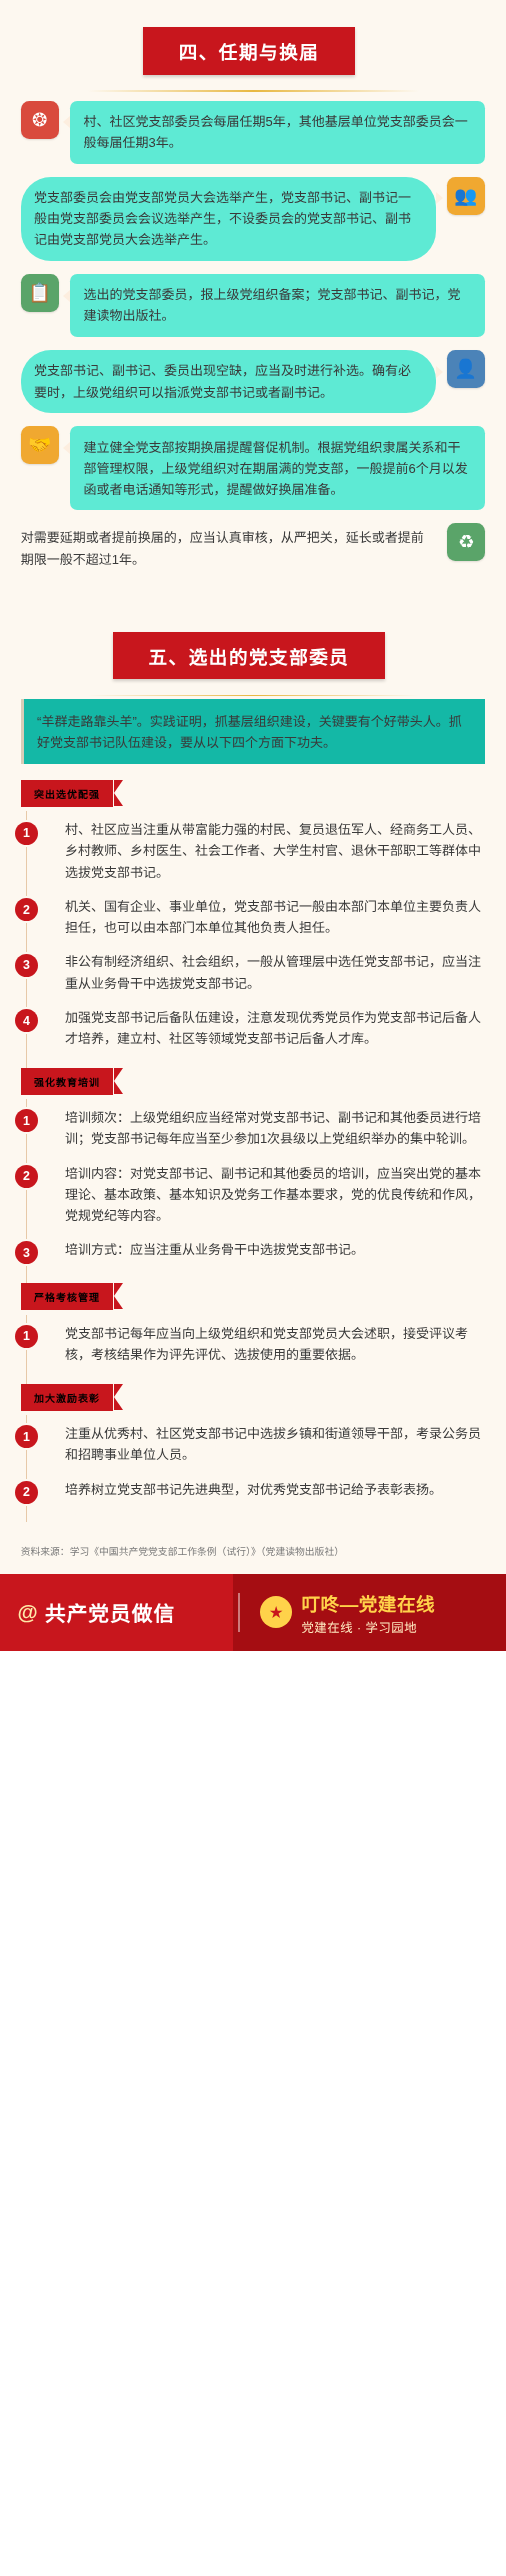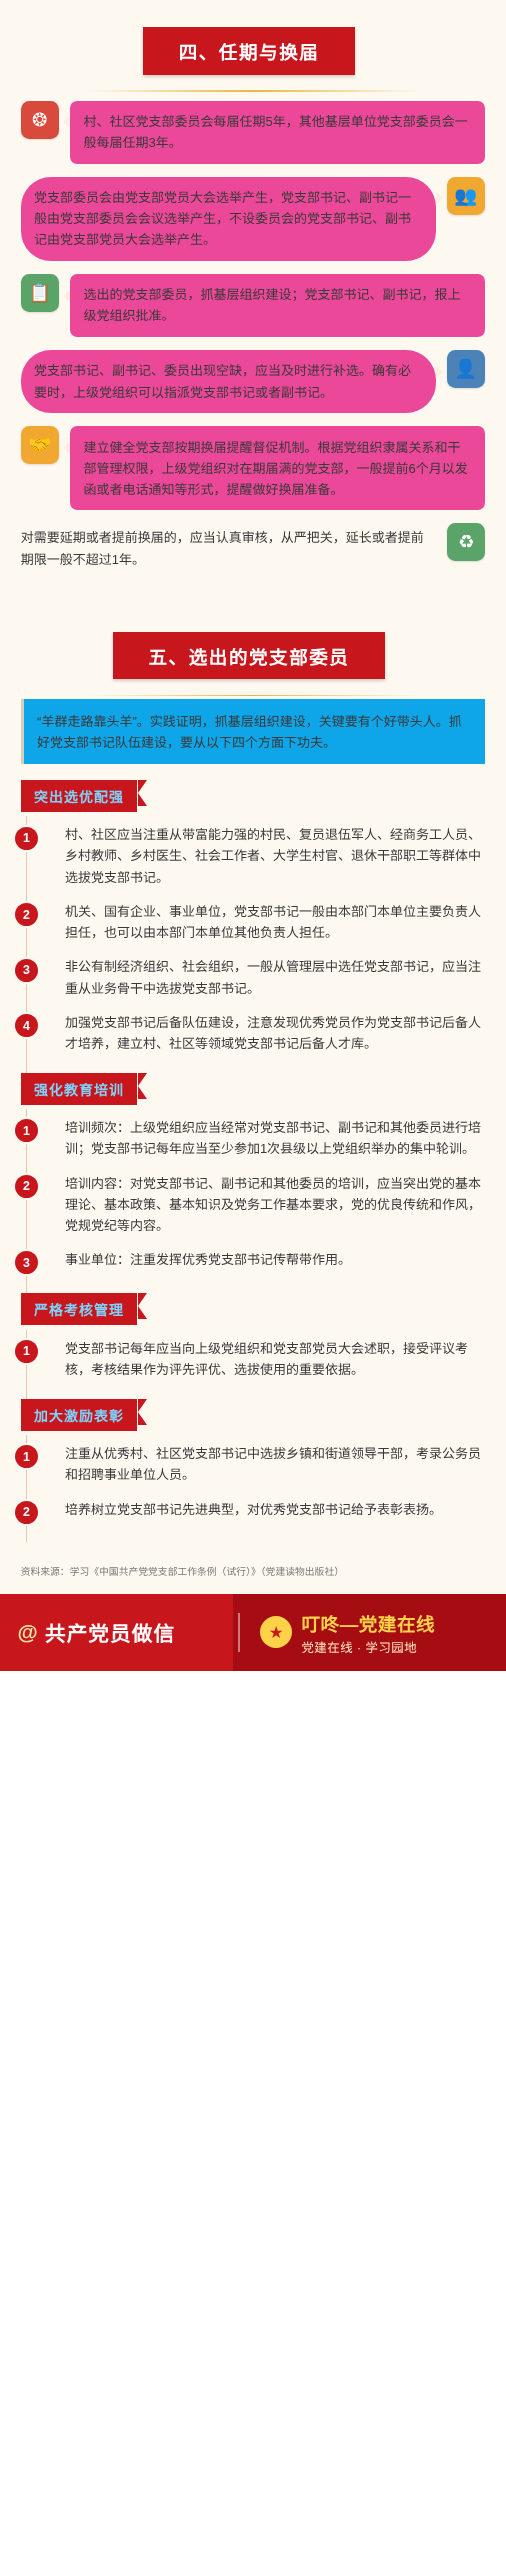--- a/index.html
+++ b/index.html
@@ -61,21 +61,21 @@
     padding: 9.3px 20.7px 17.6px 20.7px;
   }
   .item {
     display: flex;
     align-items: flex-start;
     margin-bottom: 13.4px;
     position: relative;
   }
   .bubble {
     flex: 1;
-    background: #ec4899;
+    background: #5eead4;
     border-radius: 7.2px;
     padding: 10.3px 13.4px;
     font-size: 13px;
     line-height: 1.62;
     color: #3a3a3a;
     position: relative;
   }
   .bubble.plain {
     background: transparent;
     padding: 4.1px 5.2px 4.1px 0;
@@ -108,34 +108,34 @@
   }
   .icon-badge.green { background: #5aa469; }
   .icon-badge.red { background: #d94a3d; }
   .icon-badge.blue { background: #4b83b8; }
   .ml { margin-left: 11.4px; }
   .mr { margin-right: 11.4px; border-radius: 30px; }
 
   
   .sec5 { padding: 3.1px 20.7px 13.4px 20.7px; }
   .intro {
-    background: #0ea5e9;
+    background: #14b8a6;
     border-left: 3.1px solid #d8cdb8;
     padding: 11.4px 13.4px;
     font-size: 13px;
     line-height: 1.62;
     color: #3a3a3a;
     margin-bottom: 15.5px;
   }
 
   .subhead {
     display: inline-block;
     background: #c8161d;
-    color: #7dd3fc;
-    font-size: 14px;
+    color: #000000;
+    font-size: 10px;
     font-weight: bold;
     padding: 6.2px 13.4px;
     letter-spacing: 1px;
     position: relative;
     margin-bottom: 4.1px;
   }
   .subhead:after {
     content:"";
     position:absolute;
     right:-9.3px; top:0;
@@ -241,21 +241,21 @@
       <div class="bubble left-tail ml">村、社区党支部委员会每届任期5年，其他基层单位党支部委员会一般每届任期3年。</div>
     </div>
 
     <div class="item">
       <div class="bubble right-tail mr">党支部委员会由党支部党员大会选举产生，党支部书记、副书记一般由党支部委员会会议选举产生，不设委员会的党支部书记、副书记由党支部党员大会选举产生。</div>
       <div class="icon-badge">👥</div>
     </div>
 
     <div class="item">
       <div class="icon-badge green">📋</div>
-      <div class="bubble left-tail ml">选出的党支部委员，抓基层组织建设；党支部书记、副书记，报上级党组织批准。</div>
+      <div class="bubble left-tail ml">选出的党支部委员，报上级党组织备案；党支部书记、副书记，党建读物出版社。</div>
     </div>
 
     <div class="item">
       <div class="bubble right-tail mr">党支部书记、副书记、委员出现空缺，应当及时进行补选。确有必要时，上级党组织可以指派党支部书记或者副书记。</div>
       <div class="icon-badge blue">👤</div>
     </div>
 
     <div class="item">
       <div class="icon-badge">🤝</div>
       <div class="bubble left-tail ml">建立健全党支部按期换届提醒督促机制。根据党组织隶属关系和干部管理权限，上级党组织对在期届满的党支部，一般提前6个月以发函或者电话通知等形式，提醒做好换届准备。</div>
@@ -305,21 +305,21 @@
         <div class="num-item">
           <div class="num-circle">1</div>
           <div class="num-text">培训频次：上级党组织应当经常对党支部书记、副书记和其他委员进行培训；党支部书记每年应当至少参加1次县级以上党组织举办的集中轮训。</div>
         </div>
         <div class="num-item">
           <div class="num-circle">2</div>
           <div class="num-text">培训内容：对党支部书记、副书记和其他委员的培训，应当突出党的基本理论、基本政策、基本知识及党务工作基本要求，党的优良传统和作风，党规党纪等内容。</div>
         </div>
         <div class="num-item">
           <div class="num-circle">3</div>
-          <div class="num-text">事业单位：注重发挥优秀党支部书记传帮带作用。</div>
+          <div class="num-text">培训方式：应当注重从业务骨干中选拔党支部书记。</div>
         </div>
       </div>
     </div>
 
     <div>
       <div class="subhead">严格考核管理</div>
       <div class="num-list">
         <div class="num-item">
           <div class="num-circle">1</div>
           <div class="num-text">党支部书记每年应当向上级党组织和党支部党员大会述职，接受评议考核，考核结果作为评先评优、选拔使用的重要依据。</div>

